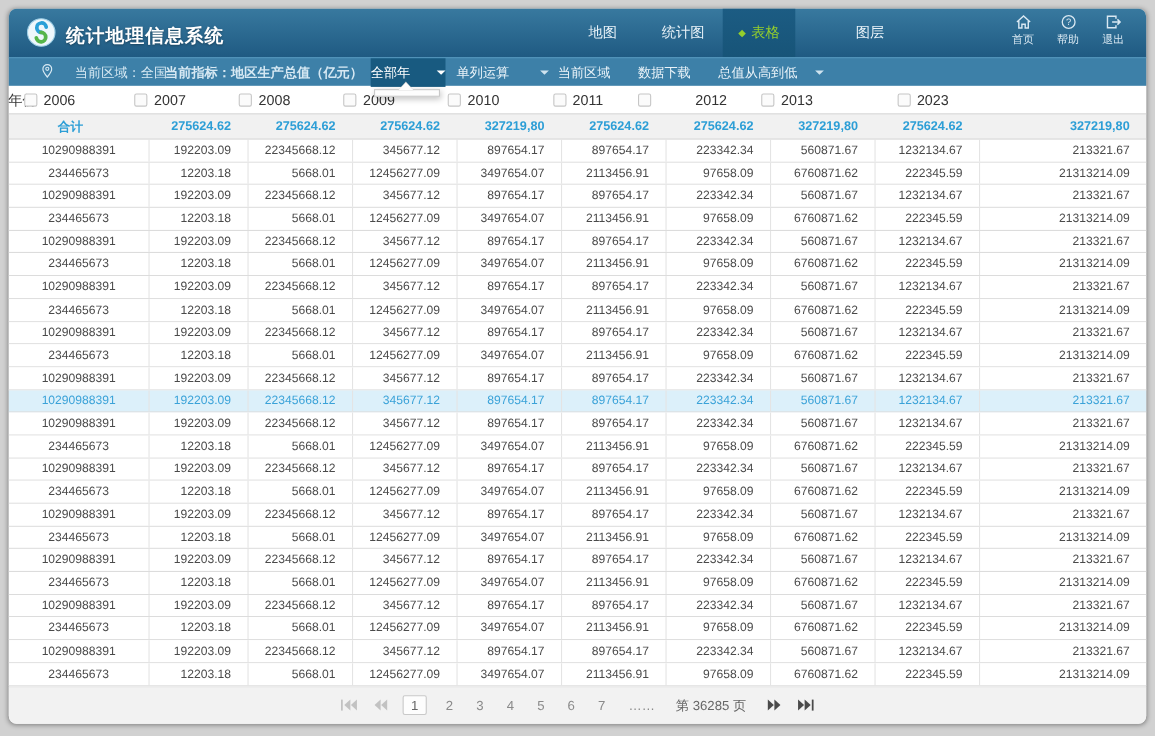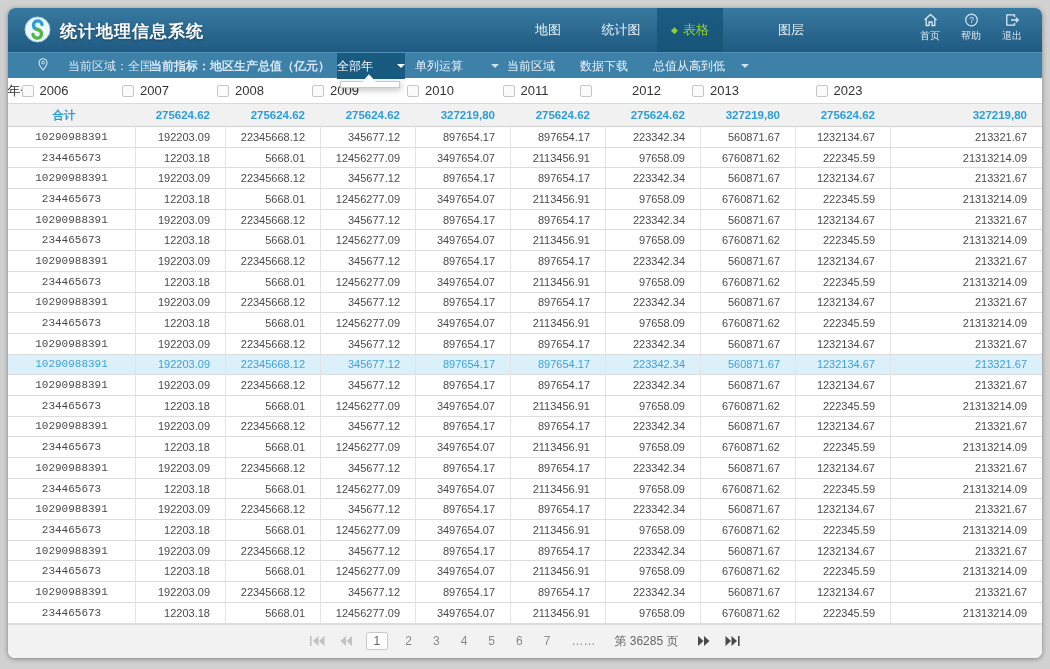--- a/index.html
+++ b/index.html
@@ -42,21 +42,21 @@
   .year-hcell { justify-content:center; gap:6px; font-size:13px; color:#333; position:relative; }
   .cb { width:12px; height:12px; border:1px solid #c6c6c6; border-radius:2px; background:#fbfbfb; cursor:pointer; flex:0 0 auto; }
   .yr-label { margin-right:-18px; margin-left:-30px; color:#333; }
 
   .total-row { display:flex; height:24px; background:#f1f1f1; border-top:1px solid #d9d9d9; border-bottom:1px solid #d2d2d2; font-weight:bold; color:#2c9ed6; font-size:11.5px; }
   .total-row .cell:first-child { justify-content:center; }
   .total-row .cell { justify-content:flex-end; padding-right:15px; }
 
   .tbody .trow { display:flex; height:20.7px; background:#fff; border-bottom:1px solid #dcdcdc; font-size:11px; color:#4a4a4a; cursor:pointer; }
   .tbody .trow .cell { justify-content:flex-end; padding-right:15px; }
-  .tbody .trow .cell:first-child { justify-content:center; padding-right:0;font-family:Liberation Mono, monospace; }
+  .tbody .trow .cell:first-child { justify-content:center; padding-right:0; }
   .tbody .trow .cell + .cell { border-left:1px solid #e4e4e4; }
   .tbody .trow.hl { background:#dcf0fa; color:#3aa2d8; }
 
   
   .pager { height:34px; background:#f2f2f2; border-top:1px solid #ddd; border-radius:0 0 7px 7px; display:flex; align-items:center; justify-content:center; gap:13px; font-size:12px; color:#8a8a8a; }
   .pg-num { cursor:pointer; padding:1px 4px; }
   .pg-num.current { border:1px solid #c9c9c9; background:#fdfdfd; border-radius:2px; color:#666; padding:1px 7px; }
   .pg-icon { display:flex; align-items:center; cursor:pointer; }
   .pg-info { color:#666; margin-left:2px; }
 </style>

